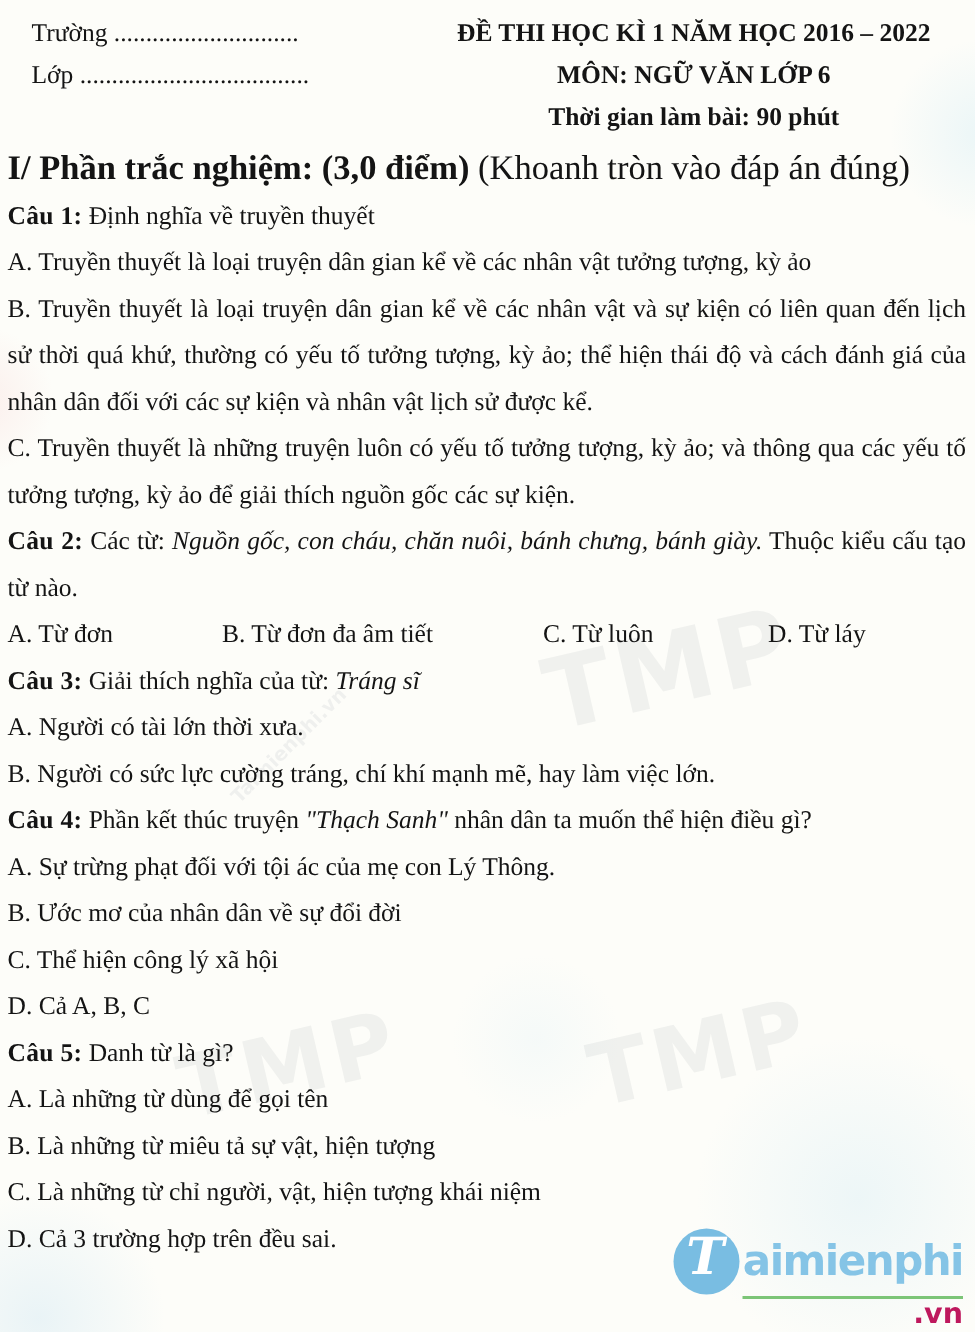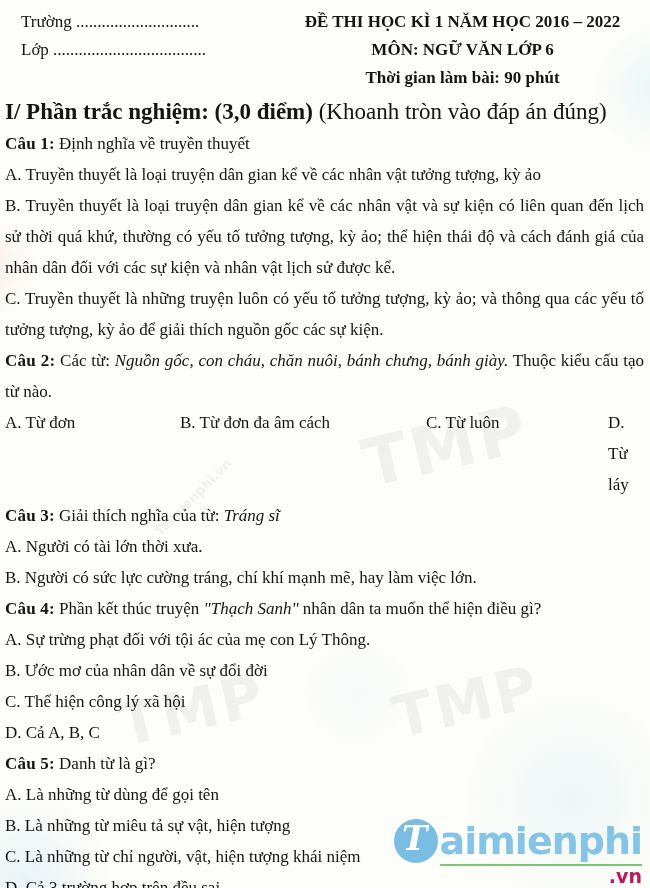--- a/index.html
+++ b/index.html
@@ -30,21 +30,21 @@
   .hdr{display:flex;font-size:17px;line-height:28px;margin-left:16px;}
   .hdr-left{width:260px;}
   .hdr-right{flex:1;text-align:center;font-weight:bold;}
   .hdr div{white-space:nowrap;}
 
   
   .sec{font-size:23px;line-height:32px;margin-top:4px;}
   .qwrap{font-size:17px;line-height:31px;}
   .qwrap p{margin:0;text-align:justify;}
   .qwrap b{letter-spacing:.2px;}
-  .opt-row{display:grid;grid-template-columns:143px 214px 150px auto;line-height:31px;gap:32px;}
+  .opt-row{display:grid;grid-template-columns:143px 214px 150px auto;line-height:31px;}
 
   
   .wm{
     position:absolute;z-index:1;
     font-family:"DejaVu Sans", sans-serif;
     font-weight:800;color:rgba(95,105,120,.08);
     transform:rotate(-13deg);letter-spacing:3px;
     pointer-events:none;user-select:none;
   }
   .wm1{left:362px;top:408px;font-size:66px;}
@@ -63,21 +63,21 @@
   .logo-circle{
     width:44px;height:44px;border-radius:50%;
     background:#79bde2;display:flex;align-items:center;justify-content:center;
     flex:0 0 44px;
   }
   .logo-t{
     color:#fff;font-family:"DejaVu Serif", serif;font-style:italic;font-weight:bold;
     font-size:34px;line-height:1;transform:translate(-1px,-3px);
   }
   .logo-text{
-    color:#85c4e6;font-size:38px;font-weight:bold;letter-spacing:-1px;
+    color:#85c4e6;font-size:28px;font-weight:bold;letter-spacing:-1px;
     margin-left:2px;line-height:1;
   }
   .logo-underline{height:2px;background:#7cc577;margin:1px 0 0 46px;}
   .logo-tld{display:block;text-align:right;color:#be185d;font-size:19px;font-weight:bold;line-height:20px;}
 </style>
 </head>
 <body>
 
 <div class="page">
 
@@ -102,21 +102,21 @@
     <div class="sec"><b>I/ Phần trắc nghiệm: (3,0 điểm)</b><span> (Khoanh tròn vào đáp án đúng)</span></div>
 
     <div class="qwrap" id="questions">
         <p><b>Câu 1:</b><span> Định nghĩa về truyền thuyết</span></p>
         <p>A. Truyền thuyết là loại truyện dân gian kể về các nhân vật tưởng tượng, kỳ ảo</p>
         <p>B. Truyền thuyết là loại truyện dân gian kể về các nhân vật và sự kiện có liên quan đến lịch sử thời quá khứ, thường có yếu tố tưởng tượng, kỳ ảo; thể hiện thái độ và cách đánh giá của nhân dân đối với các sự kiện và nhân vật lịch sử được kể.</p>
         <p>C. Truyền thuyết là những truyện luôn có yếu tố tưởng tượng, kỳ ảo; và thông qua các yếu tố tưởng tượng, kỳ ảo để giải thích nguồn gốc các sự kiện.</p>
         <p><b>Câu 2:</b><span> Các từ: </span><i>Nguồn gốc, con cháu, chăn nuôi, bánh chưng, bánh giày.</i><span> Thuộc kiểu cấu tạo từ nào.</span></p>
         <div class="opt-row">
           <span>A. Từ đơn</span>
-          <span>B. Từ đơn đa âm cách</span>
+          <span>B. Từ đơn đa âm tiết</span>
           <span>C. Từ luôn</span>
           <span>D. Từ láy</span>
         </div>
         <p><b>Câu 3:</b><span> Giải thích nghĩa của từ: </span><i>Tráng sĩ</i></p>
         <p>A. Người có tài lớn thời xưa.</p>
         <p>B. Người có sức lực cường tráng, chí khí mạnh mẽ, hay làm việc lớn.</p>
         <p><b>Câu 4:</b><span> Phần kết thúc truyện </span><i>"Thạch Sanh"</i><span> nhân dân ta muốn thể hiện điều gì?</span></p>
         <p>A. Sự trừng phạt đối với tội ác của mẹ con Lý Thông.</p>
         <p>B. Ước mơ của nhân dân về sự đổi đời</p>
         <p>C. Thể hiện công lý xã hội</p>

